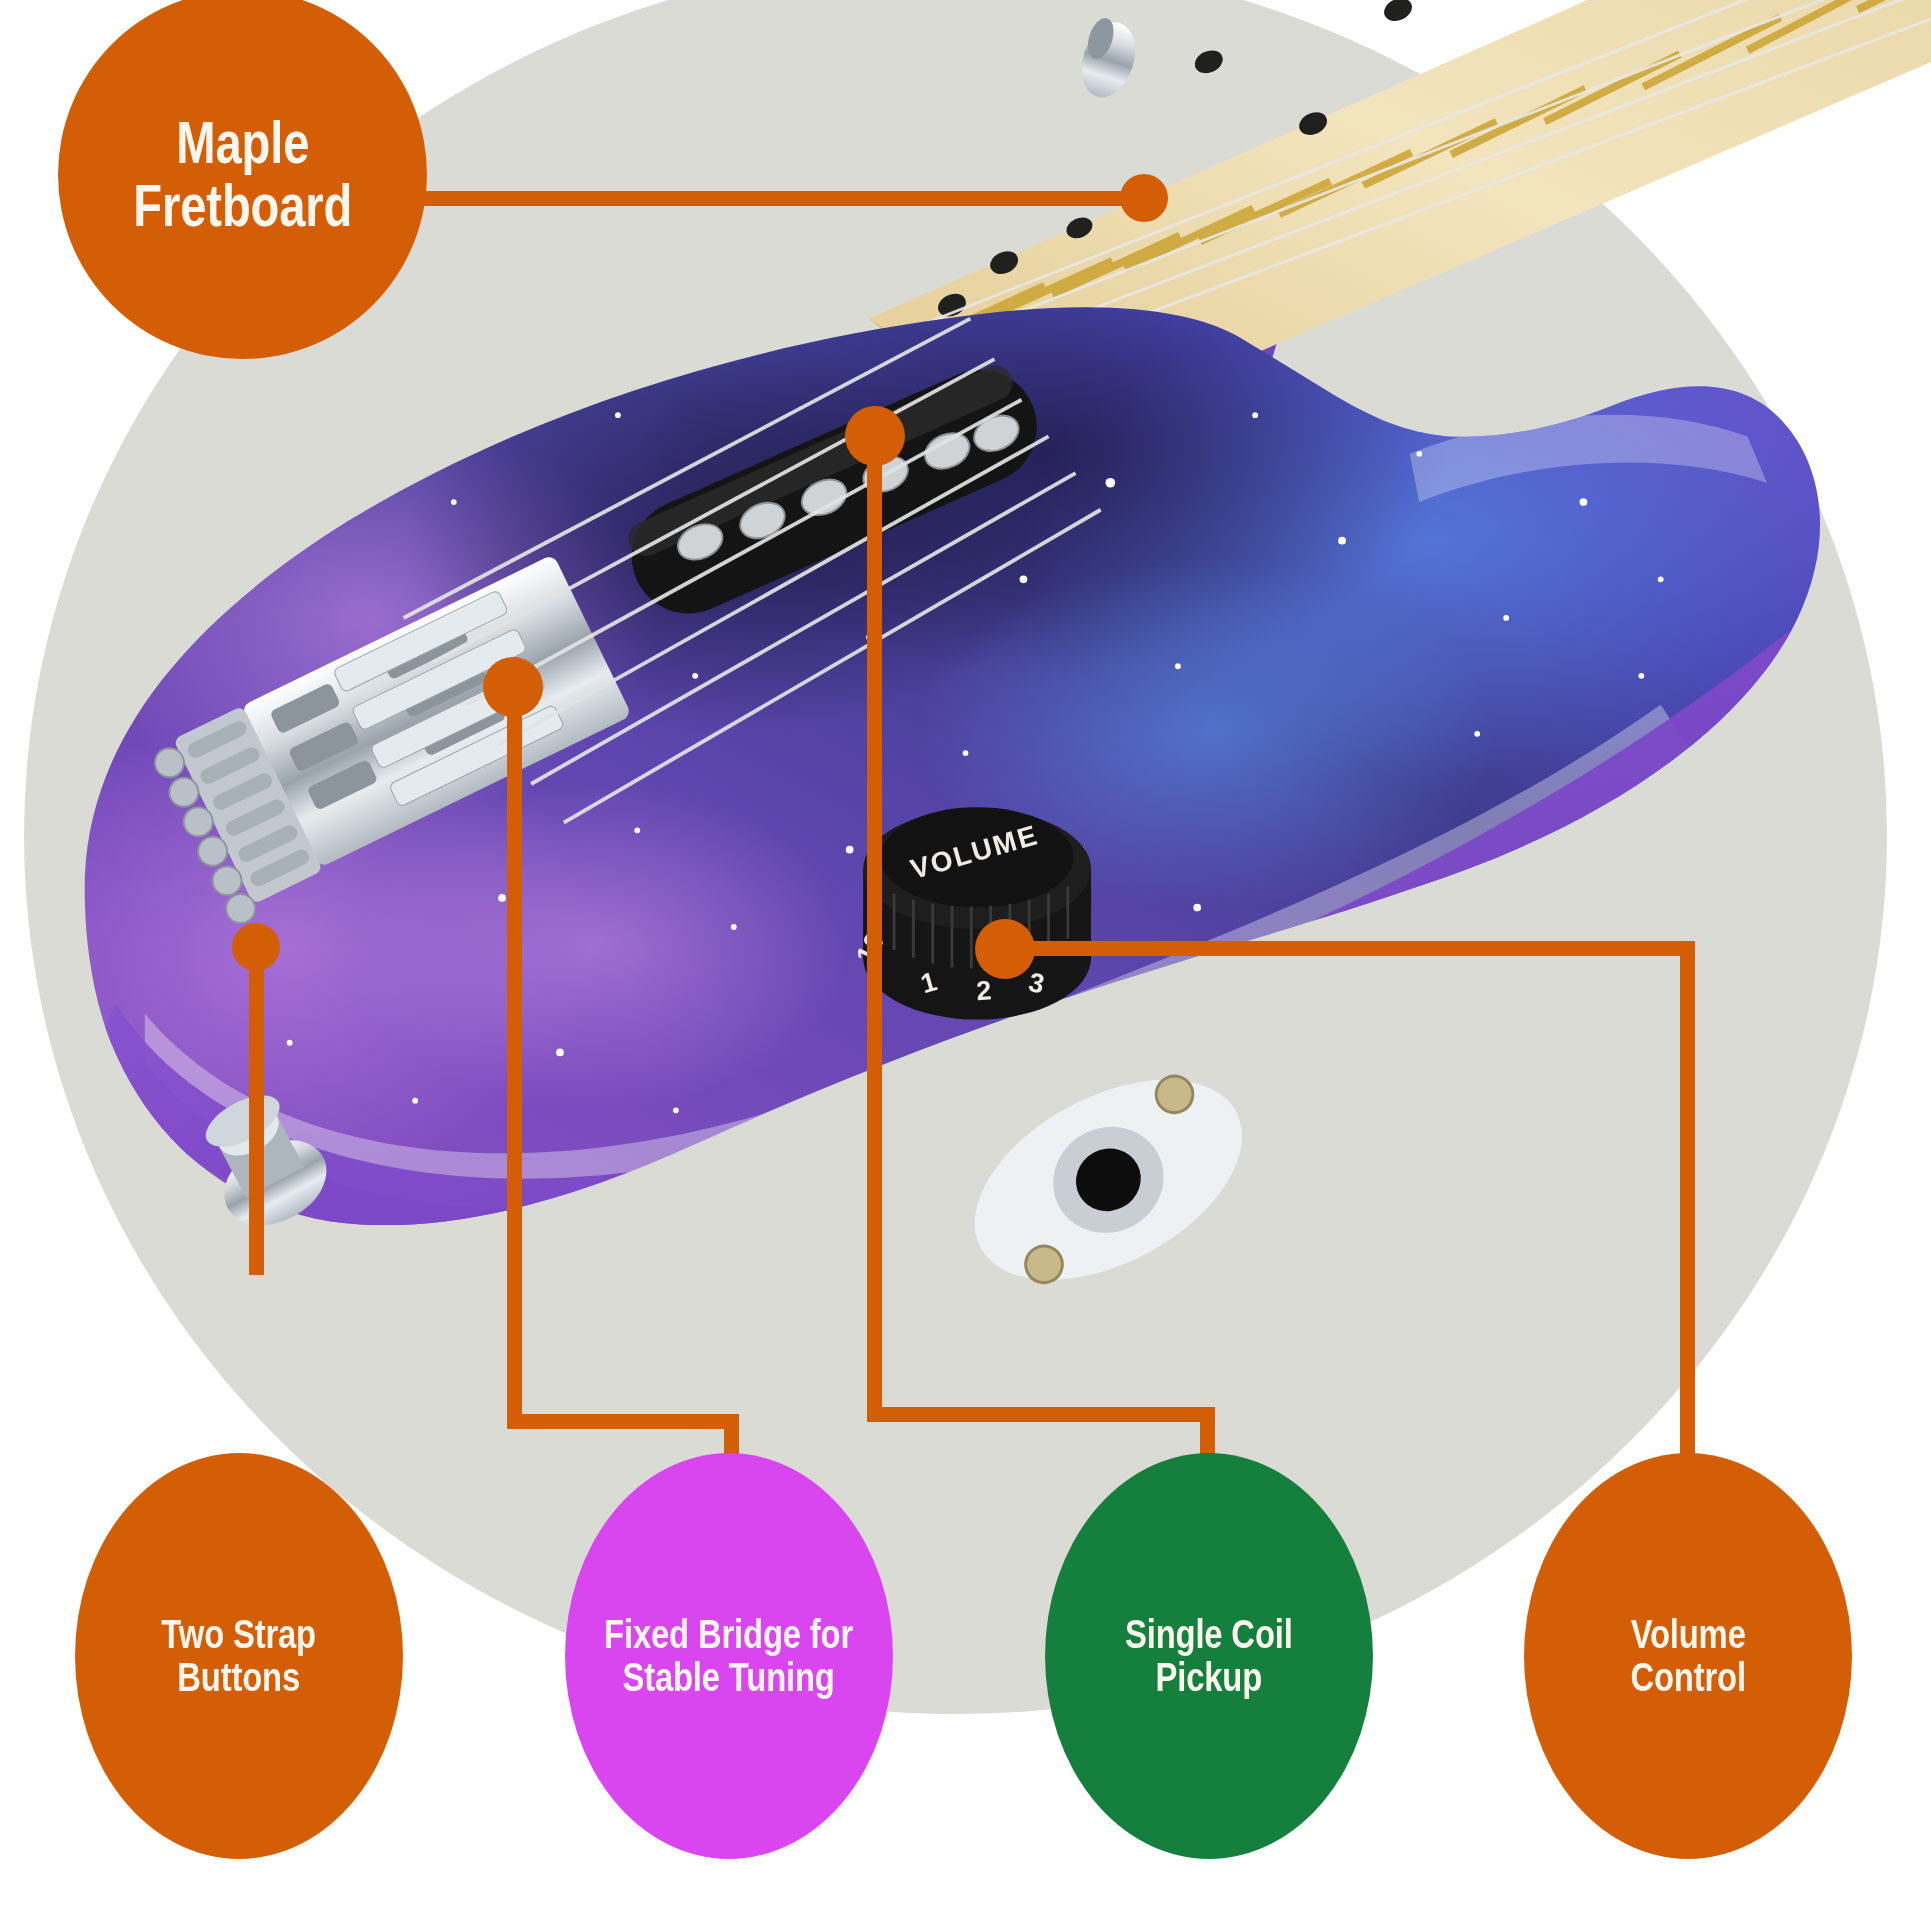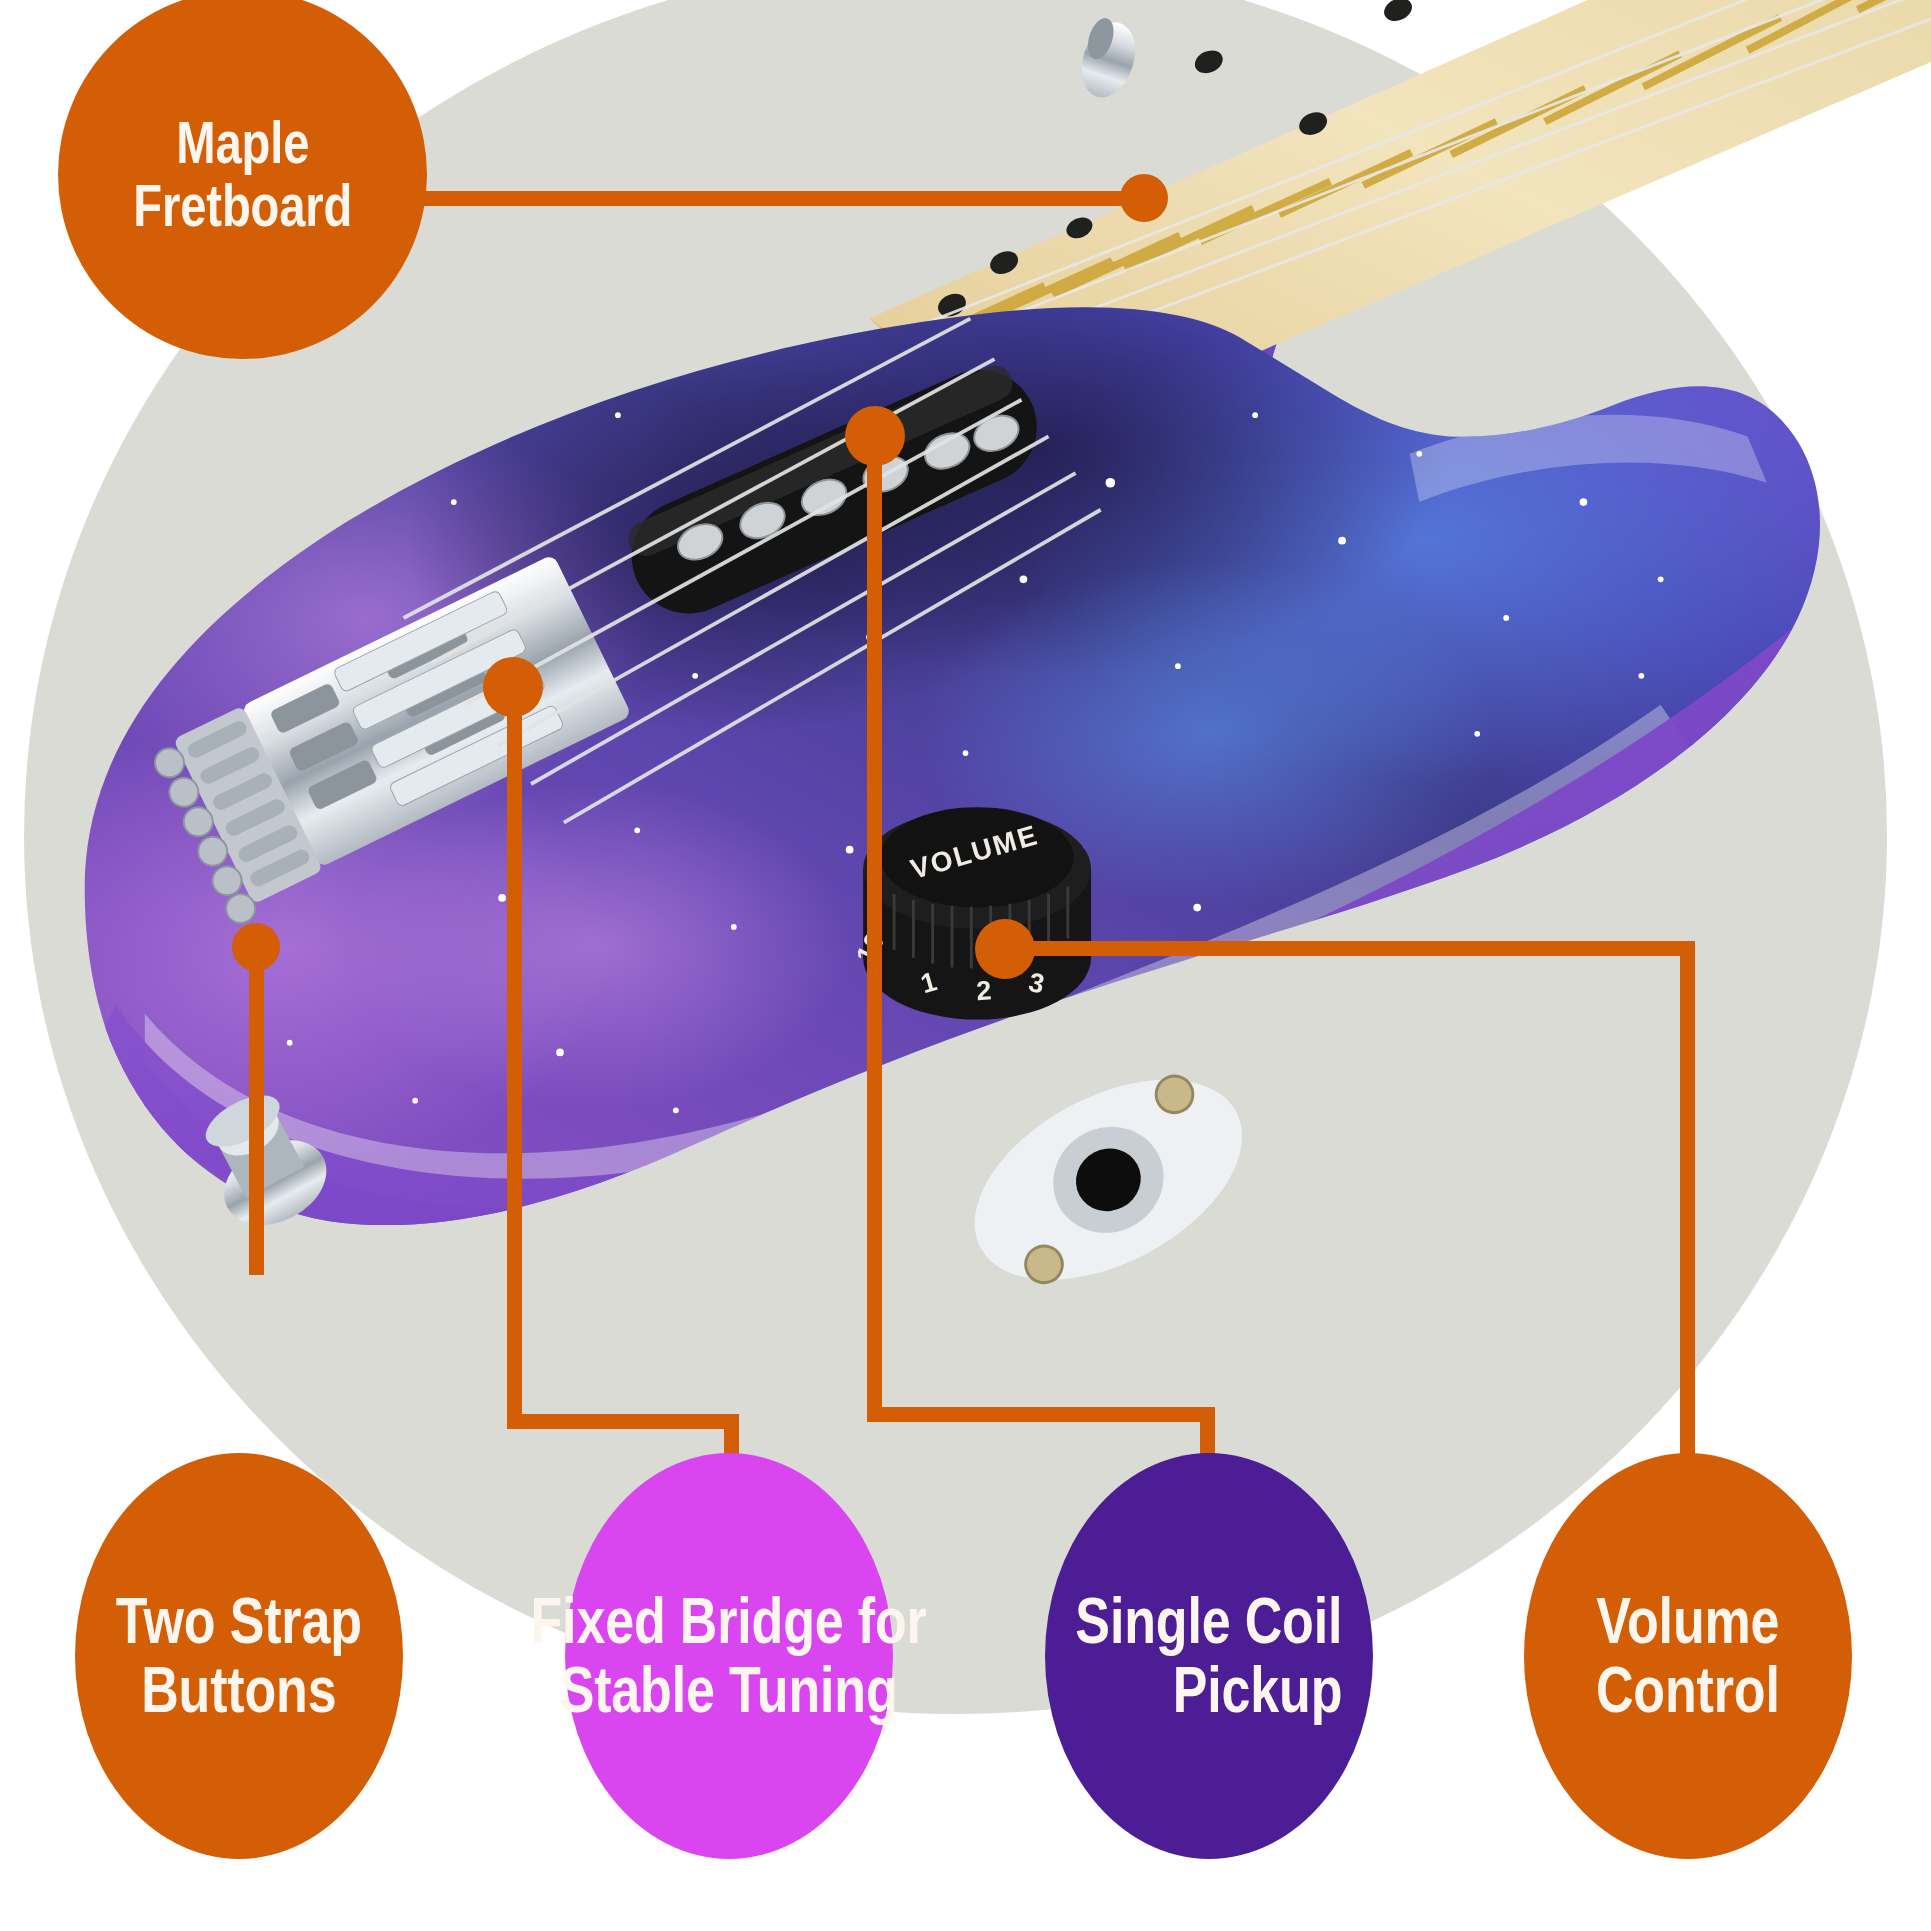--- a/index.html
+++ b/index.html
@@ -19,21 +19,21 @@
   .callout{
     position:absolute;border-radius:50%;
     display:flex;align-items:center;justify-content:center;
     color:#fdf6ef;text-align:center;
     font-family:"Liberation Sans Narrow","Liberation Sans",sans-serif;
     font-weight:700;line-height:1.06;letter-spacing:-0.2px;
     -webkit-font-smoothing:antialiased;
   }
   .callout span{display:block;transform:scaleX(0.80);transform-origin:center;white-space:nowrap;}
   .c-top{width:369px;height:369px;left:58px;top:-9.7px;font-size:59px;}
-  .c-bot{width:328px;height:406px;font-size:65px;}
+  .c-bot{width:328px;height:406px;font-size:41px;}
 
   
   .ln{position:absolute;background:#d35e05;}
   .dot{position:absolute;border-radius:50%;background:#d35e05;}
 </style>
 </head>
 <body>
 
 <div id="stage" style="background: rgb(255, 255, 255);">
 
@@ -360,21 +360,21 @@
     </div>
   </div>
 
   <div class="callout c-bot" style="left: 565px; top: 1453px; background: #d946ef; color: rgb(253, 246, 239);">
     <div>
       <span>Fixed Bridge for</span>
       <span>Stable Tuning</span>
     </div>
   </div>
 
-  <div class="callout c-bot" style="left: 1045px; top: 1453px; background: #4c1d95; color: rgb(253, 246, 239); text-align: right;">
+  <div class="callout c-bot" style="left: 1045px; top: 1453px; background: #15803d; color: rgb(253, 246, 239);">
     <div>
       <span>Single Coil</span>
       <span>Pickup</span>
     </div>
   </div>
 
   <div class="callout c-bot" style="left: 1524px; top: 1453px; background: rgb(211, 94, 5); color: rgb(253, 246, 239);">
     <div>
       <span>Volume</span>
       <span>Control</span>

